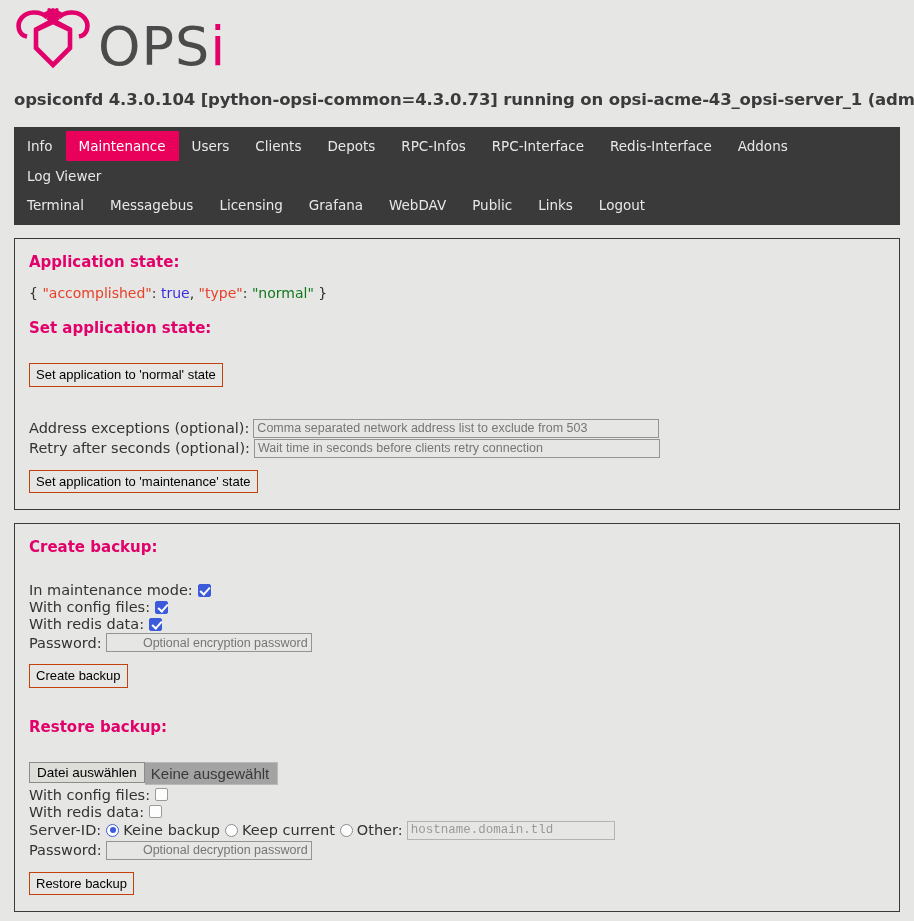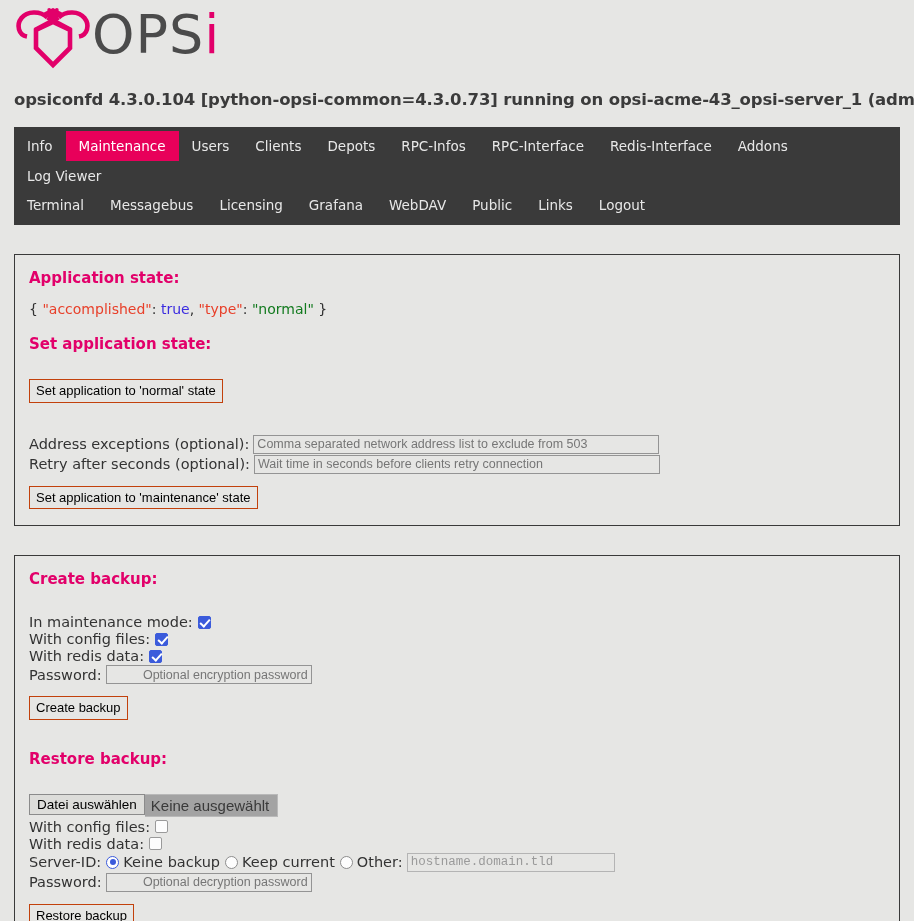--- a/index.html
+++ b/index.html
@@ -8,21 +8,21 @@
     width: 914px; height: 921px;
     background: #e6e6e4;
     font-family: "DejaVu Sans", sans-serif;
     color: #333;
     overflow: hidden;
   }
   .page { width: 914px; height: 921px; position: relative; background: #e6e6e4; }
 
   
   .logo-row { padding: 8px 0 0 14px; height: 82px; }
-  .logo-wrap { display: flex; align-items: flex-start; }
+  .logo-wrap { display: flex; align-items: flex-end; gap: 6px; }
   .logo-mark { width: 78px; height: 66px; display: block; }
   .logo-text { display: flex; align-items: baseline; line-height: 1; }
   .logo-ops {
     font-family: "DejaVu Sans", sans-serif;
     font-size: 54px; font-weight: 400; color: #4b4b4b;
     letter-spacing: 1px;
   }
   .logo-i {
     font-family: "DejaVu Sans", sans-serif;
     font-size: 54px; font-weight: 400; color: #e2006a;
@@ -46,21 +46,21 @@
   .navitem {
     color: #e8e8e8; font-size: 13.5px;
     padding: 7px 13px; display: inline-block;
     cursor: pointer; text-decoration: none; white-space: nowrap;
   }
   .navitem.active { background: #e8005a; color: #ffffff; }
   .navrow.second .navitem { padding-top: 6px; padding-bottom: 6px; }
 
   
   .panel {
-    margin: 29px 14px 0 14px;
+    margin: 13px 14px 0 14px;
     border: 1px solid #3a3a3a;
     background: #e6e6e4;
     padding: 14px 6px 16px 14px;
   }
   .panel h3 {
     margin: 0 0 14px 0;
     color: #e2006a; font-size: 15px; font-weight: bold;
   }
   .panel h3.spaced-top { margin-top: 30px; }
 

